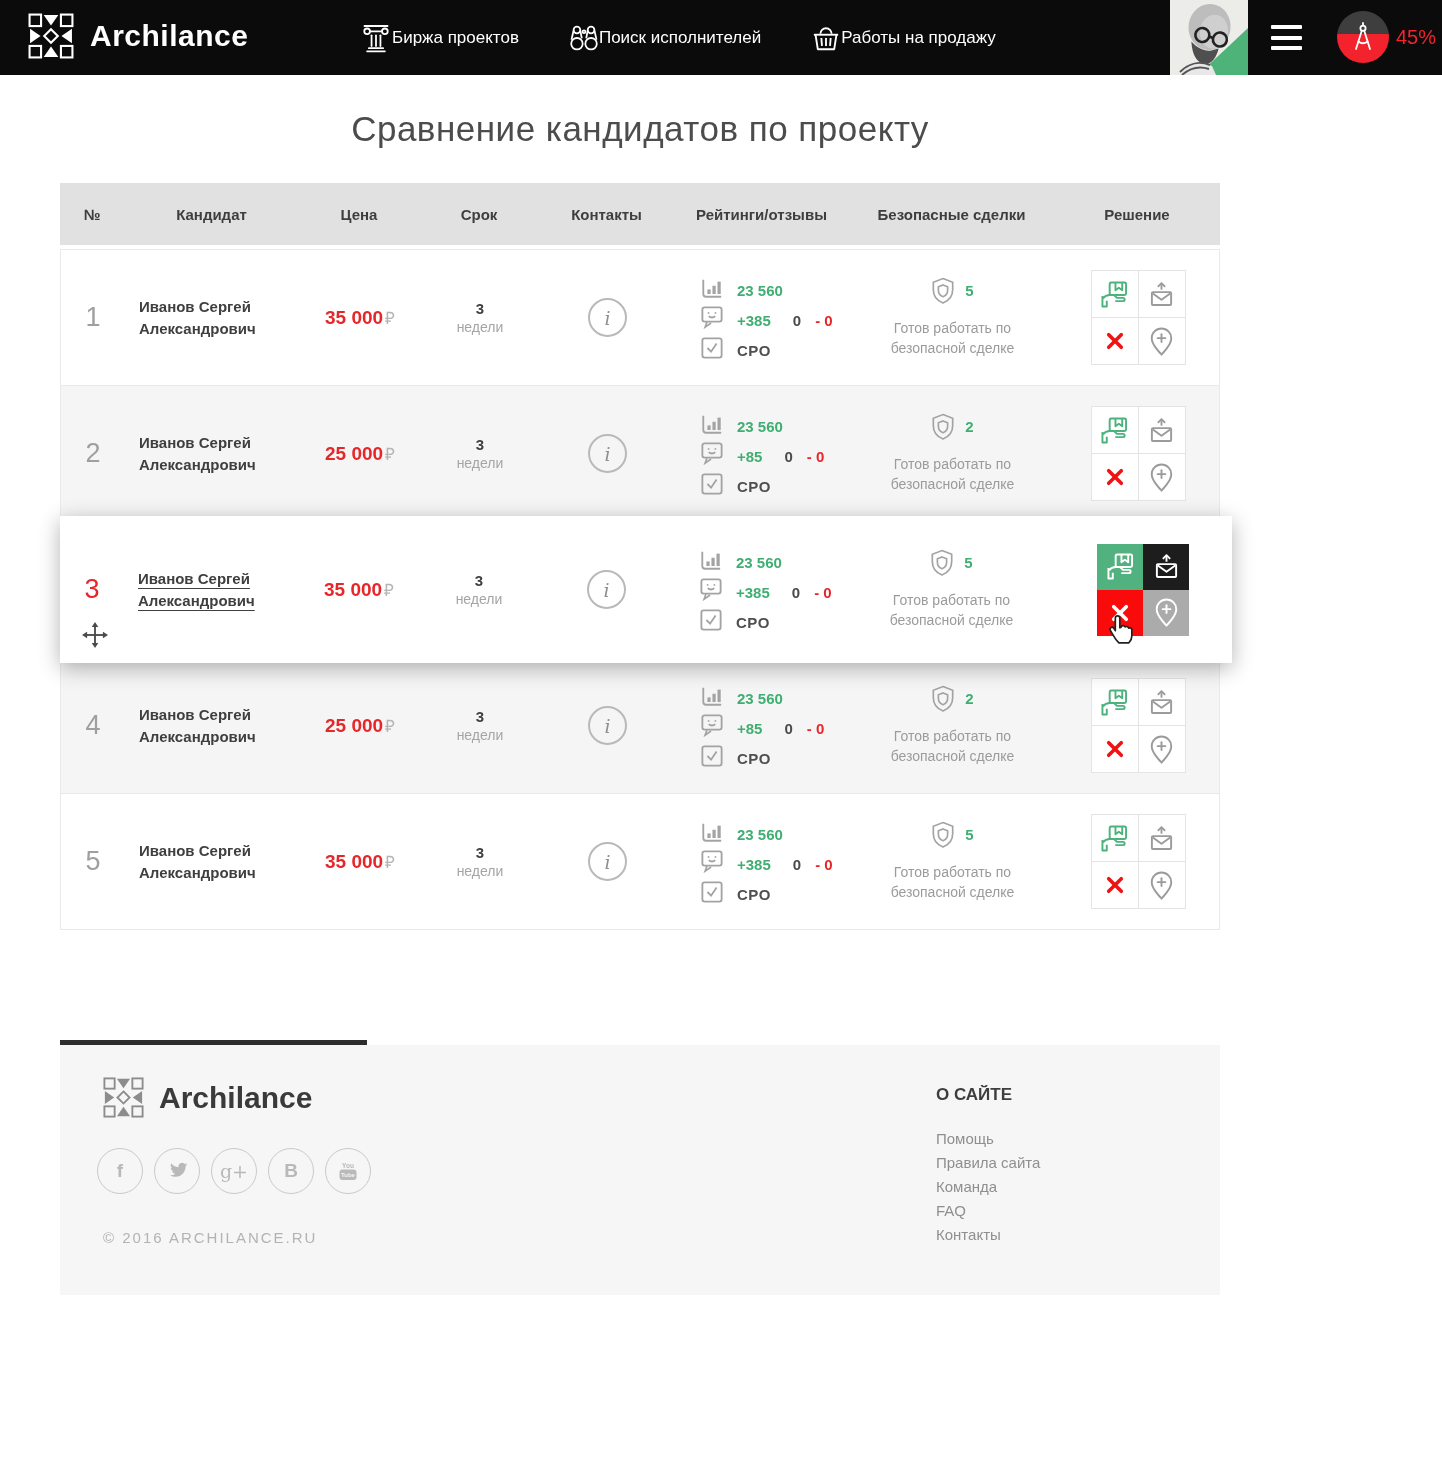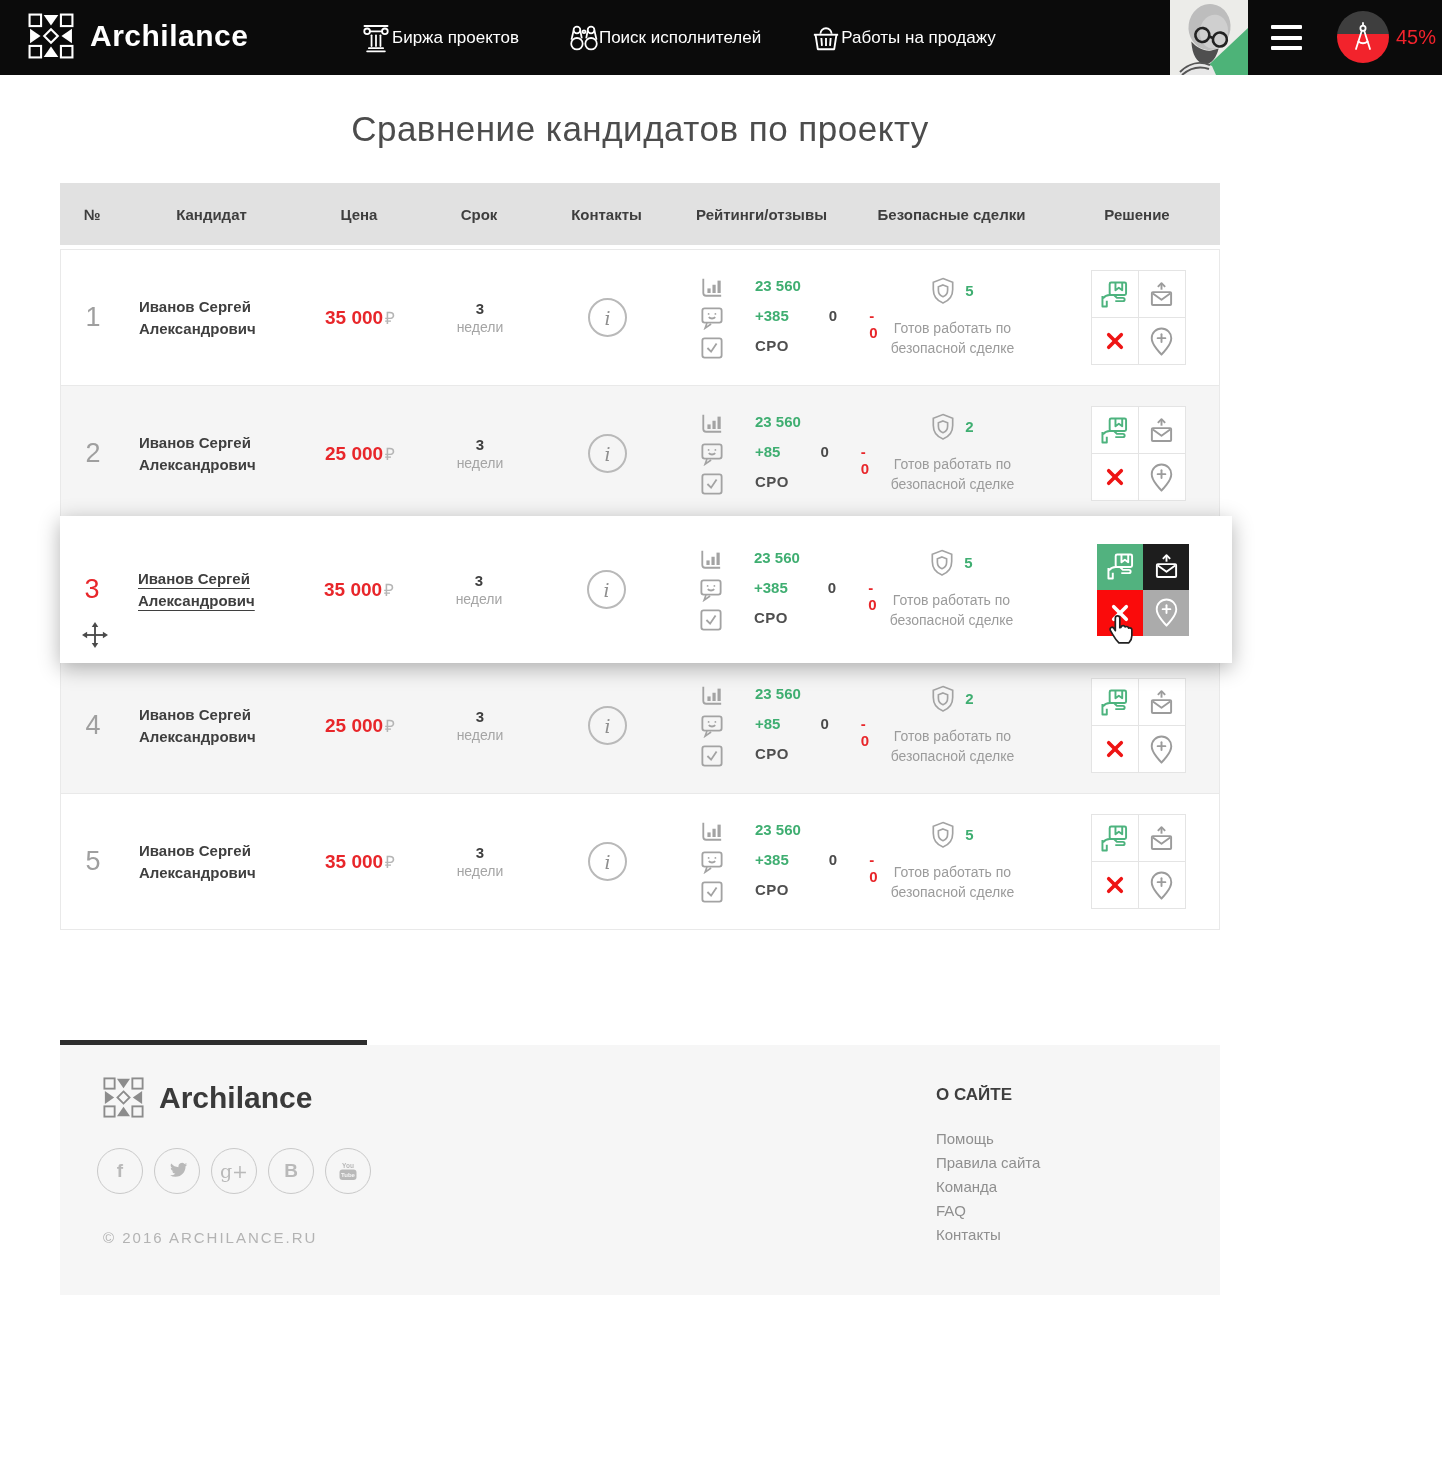--- a/index.html
+++ b/index.html
@@ -51,21 +51,21 @@
   .price{font-size:19px;font-weight:bold;color:#e8262a;}
   .cur{font-size:17px;color:#b5b5b5;margin-left:2px;font-weight:400;}
   .c-term{text-align:center;}
   .term-v{font-size:15px;font-weight:bold;color:#3f3f3f;}
   .term-u{font-size:14px;color:#a5a5a5;margin-top:2px;}
   .c-desc{text-align:center;}
   .info-btn{display:inline-flex;align-items:center;justify-content:center;width:35px;height:35px;
     border:2px solid #b9b9b9;border-radius:50%;color:#8f8f8f;
     font-family:"DejaVu Serif",serif;font-style:italic;font-size:19px;cursor:pointer;}
   .c-ratings{display:flex;flex-direction:column;gap:8px;padding-left:26px;}
-  .r-line{display:flex;align-items:flex-start;gap:32px;height:22px;color:#a3a3a3;}
+  .r-line{display:flex;align-items:flex-end;gap:14px;height:22px;color:#a3a3a3;}
   .r-green{color:#3fae71;font-weight:bold;font-size:15px;}
   .r-dark{color:#4a4a4a;font-weight:bold;font-size:15px;margin-left:8px;}
   .r-red{color:#e8262a;font-weight:bold;font-size:15px;}
   .r-cert{color:#4f4f4f;font-weight:bold;font-size:15px;letter-spacing:.5px;}
   .c-deals{text-align:center;color:#9b9b9b;}
   .d-top{display:flex;align-items:center;justify-content:center;gap:10px;margin-bottom:13px;color:#a3a3a3;}
   .d-count{color:#3fae71;font-weight:bold;font-size:15px;}
   .d-text{font-size:14px;line-height:1.45;max-width:170px;margin:0 auto;}
   .c-decision{display:flex;justify-content:center;}
   .btn-grid{display:grid;grid-template-columns:46px 46px;grid-auto-rows:46px;gap:1px;

